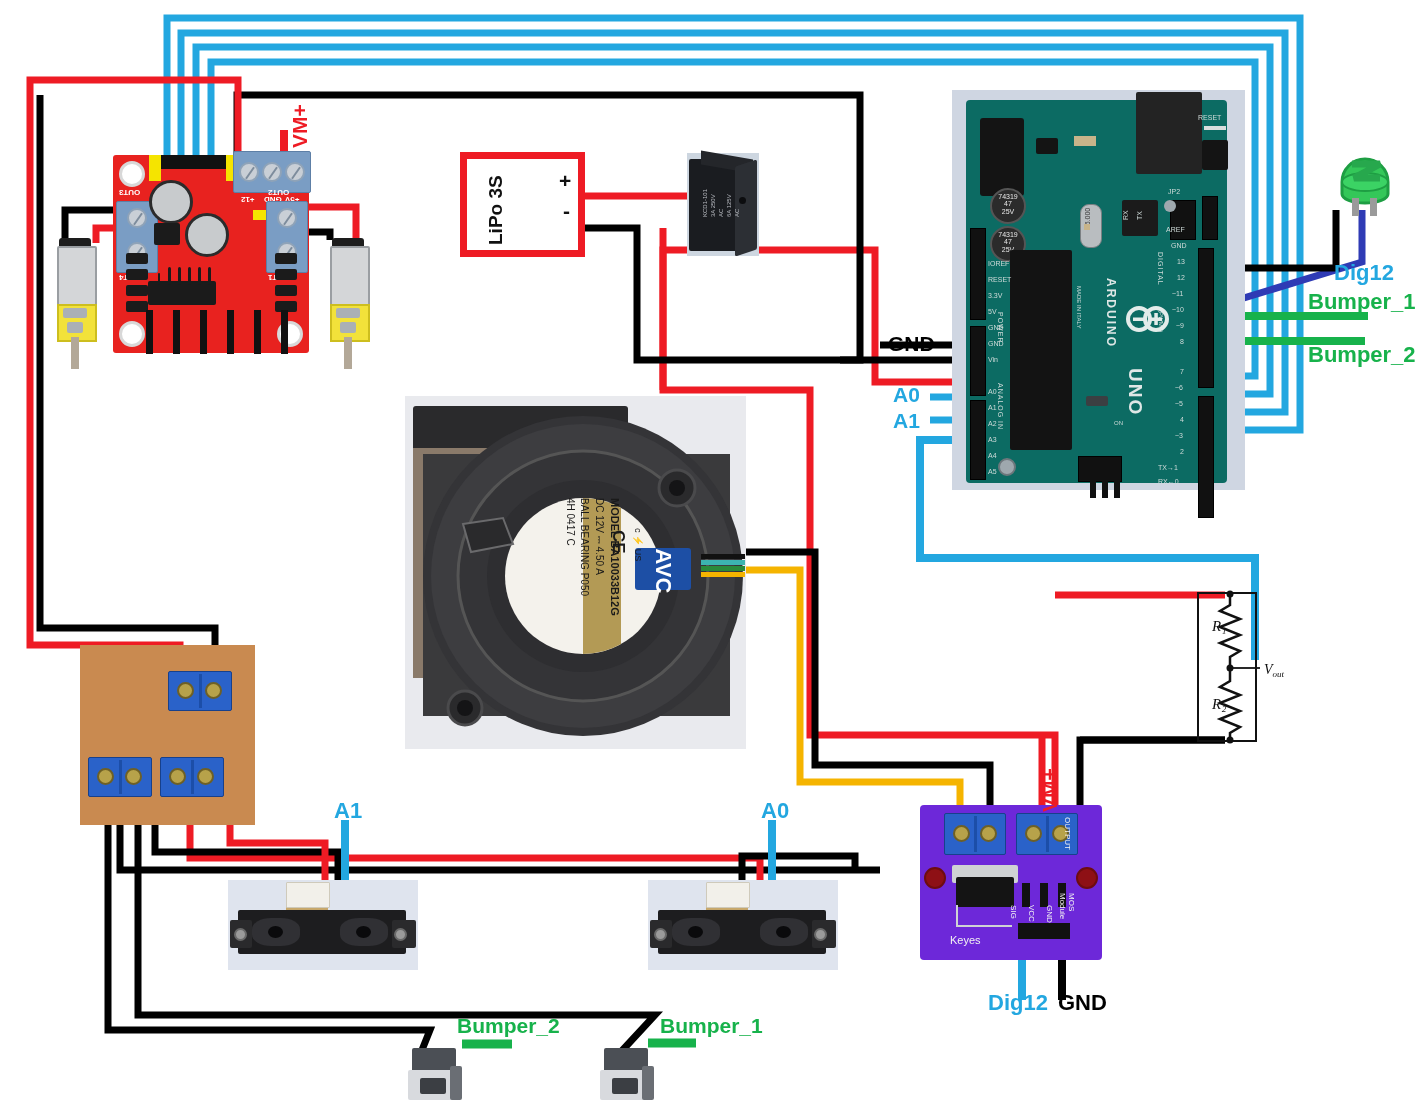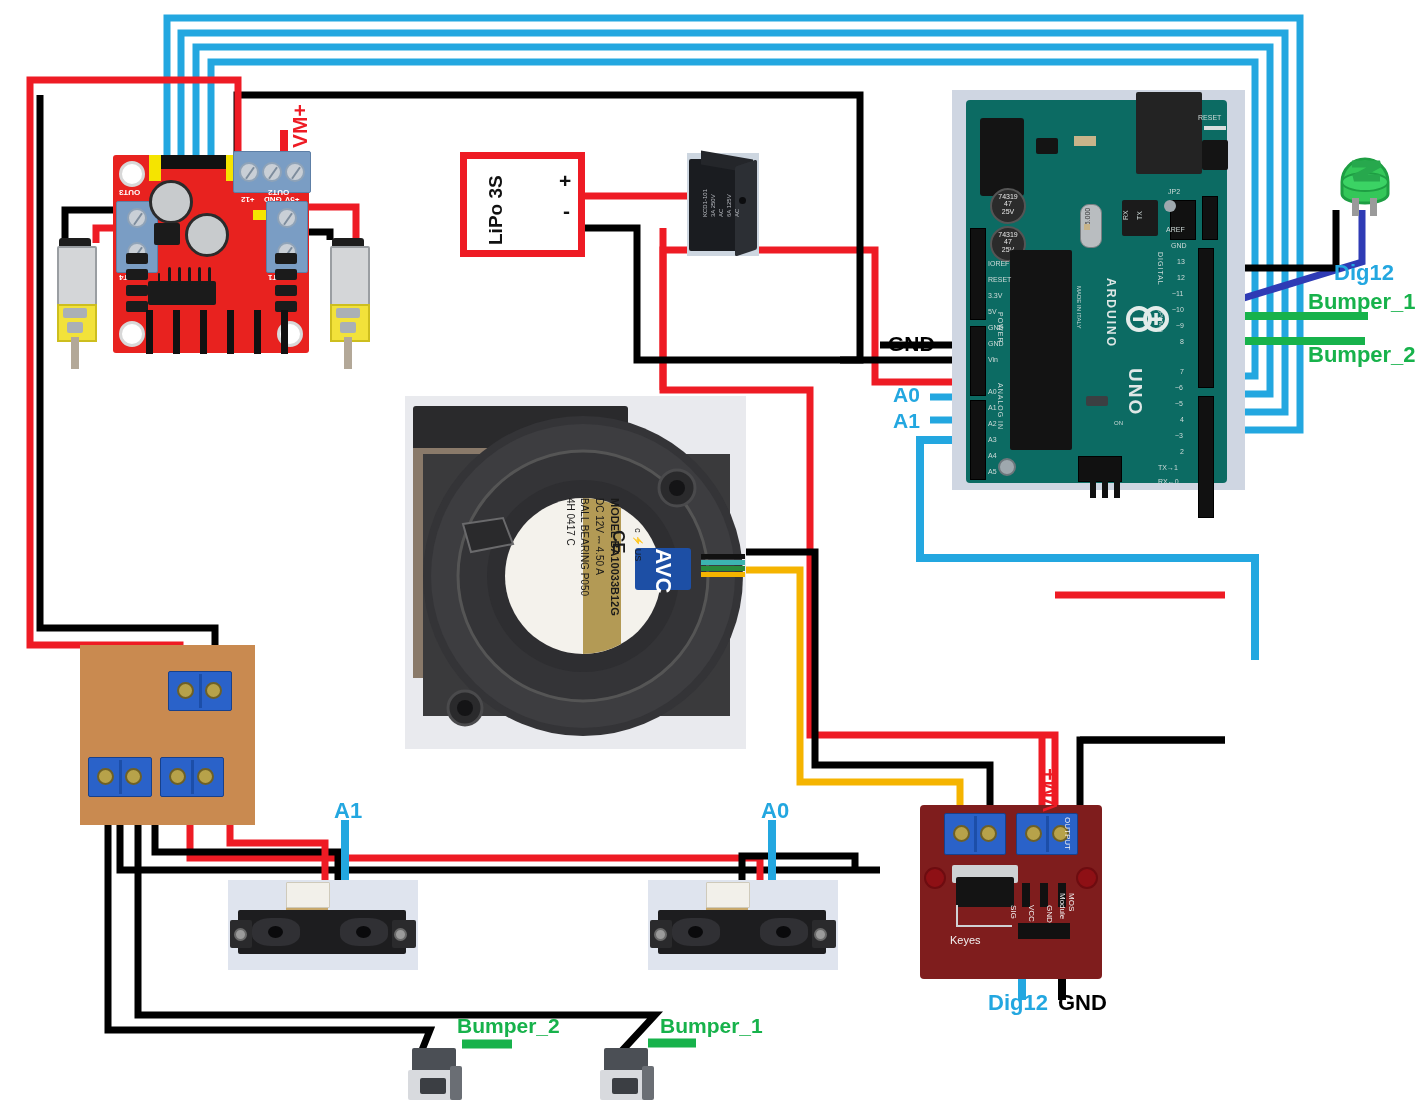--- a/index.html
+++ b/index.html
@@ -59,21 +59,21 @@
   
   .ir{position:absolute;background:#dfe4ee;}
   .ir .blkbody{position:absolute;background:#1d1d1f;border-radius:2px;}
   .ir .lens{position:absolute;background:#303034;border-radius:40%;}
   .ir .pupil{position:absolute;background:#0a0a0c;border-radius:50%;}
   .ir .tab{position:absolute;background:#2a2a2c;border-radius:2px;}
   .ir .screwh{position:absolute;width:13px;height:13px;border-radius:50%;background:#9b9b9b;border:2px solid #6a6a6a;box-sizing:border-box;}
   .ir .conn{position:absolute;background:#f2f0ea;border:1px solid #cfcabb;border-radius:1px;}
   .ir .connbase{position:absolute;background:#c8a86b;}
   
-  .mos{left:920px;top:805px;width:182px;height:174px;background:#7f1d1d;border-radius:4px;}
+  .mos{left:920px;top:805px;width:182px;height:155px;background:#6d28d9;border-radius:4px;}
   .mos .hole{position:absolute;width:22px;height:22px;border-radius:50%;background:#8e1015;border:2px solid #6d0c10;box-sizing:border-box;}
   .mos .heats{position:absolute;background:#cfd2d4;border-radius:2px;}
   .mos .fet{position:absolute;background:#141414;border-radius:2px;}
   .mos .silk{position:absolute;color:#f2f2f2;font-size:9px;font-family:"Liberation Sans",sans-serif;}
   .mos .pin3{position:absolute;background:#111;}
   
   .bump{position:absolute;}
   .bump .top{position:absolute;background:#4b4f55;border-radius:2px;}
   .bump .front{position:absolute;background:#d8dade;border-radius:2px;}
   .bump .btn{position:absolute;background:#3b3e43;border-radius:2px;}
@@ -476,20 +476,36 @@
     <div class="pin3" style="left:138px;top:78px;width:8px;height:24px;"></div>
     <div class="pin3" style="left:98px;top:118px;width:52px;height:16px;"></div>
     <div class="silk" style="left:98px;top:100px;transform:rotate(90deg);transform-origin:left top;font-size:8px;">SIG</div>
     <div class="silk" style="left:116px;top:100px;transform:rotate(90deg);transform-origin:left top;font-size:8px;">VCC</div>
     <div class="silk" style="left:134px;top:100px;transform:rotate(90deg);transform-origin:left top;font-size:8px;">GND</div>
     <div class="silk" style="left:30px;top:129px;font-size:11px;">Keyes</div>
     <div class="silk" style="left:156px;top:88px;transform:rotate(90deg);transform-origin:left top;font-size:8px;">MOS Module</div>
     <div class="silk" style="left:152px;top:12px;transform:rotate(90deg);transform-origin:left top;font-size:8px;">OUTPUT</div>
   </div>
 
+  <div class="part vdiv">
+    <svg width="120" height="165" viewBox="0 0 120 165">
+      <rect x="8" y="8" width="58" height="148" fill="none" stroke="#111" stroke-width="2"></rect>
+
+      <path d="M40,8 L40,20 L30,26 L50,34 L30,42 L50,50 L30,58 L50,66 L40,72 L40,82" fill="none" stroke="#111" stroke-width="2.5"></path>
+
+      <path d="M40,84 L40,96 L30,102 L50,110 L30,118 L50,126 L30,134 L50,142 L40,148 L40,156" fill="none" stroke="#111" stroke-width="2.5"></path>
+      <circle cx="40" cy="83" r="3.5" fill="#111"></circle>
+      <circle cx="40" cy="9" r="3.5" fill="#111"></circle>
+      <circle cx="40" cy="155" r="3.5" fill="#111"></circle>
+      <line x1="40" y1="83" x2="70" y2="83" stroke="#111" stroke-width="1.8"></line>
+      <text x="22" y="46" font-size="15" font-family="'Liberation Serif',serif" font-style="italic" fill="#111">R₁</text>
+      <text x="22" y="124" font-size="15" font-family="'Liberation Serif',serif" font-style="italic" fill="#111">R₂</text>
+      <text x="74" y="89" font-size="14" font-family="'Liberation Serif',serif" font-style="italic" fill="#111">V<tspan font-size="9" dy="3">out</tspan></text>
+    </svg>
+  </div>
 
   <div class="part bump" style="left:408px;top:1048px;width:56px;height:58px;">
     <div class="top" style="left:4px;top:0px;width:44px;height:26px;"></div>
     <div class="front" style="left:0px;top:22px;width:50px;height:30px;"></div>
     <div class="btn" style="left:12px;top:30px;width:26px;height:16px;"></div>
     <div style="position:absolute;left:42px;top:18px;width:12px;height:34px;background:#6a6e74;border-radius:2px;"></div>
   </div>
   <div class="part bump" style="left:600px;top:1048px;width:56px;height:58px;">
     <div class="top" style="left:4px;top:0px;width:44px;height:26px;"></div>
     <div class="front" style="left:0px;top:22px;width:50px;height:30px;"></div>

